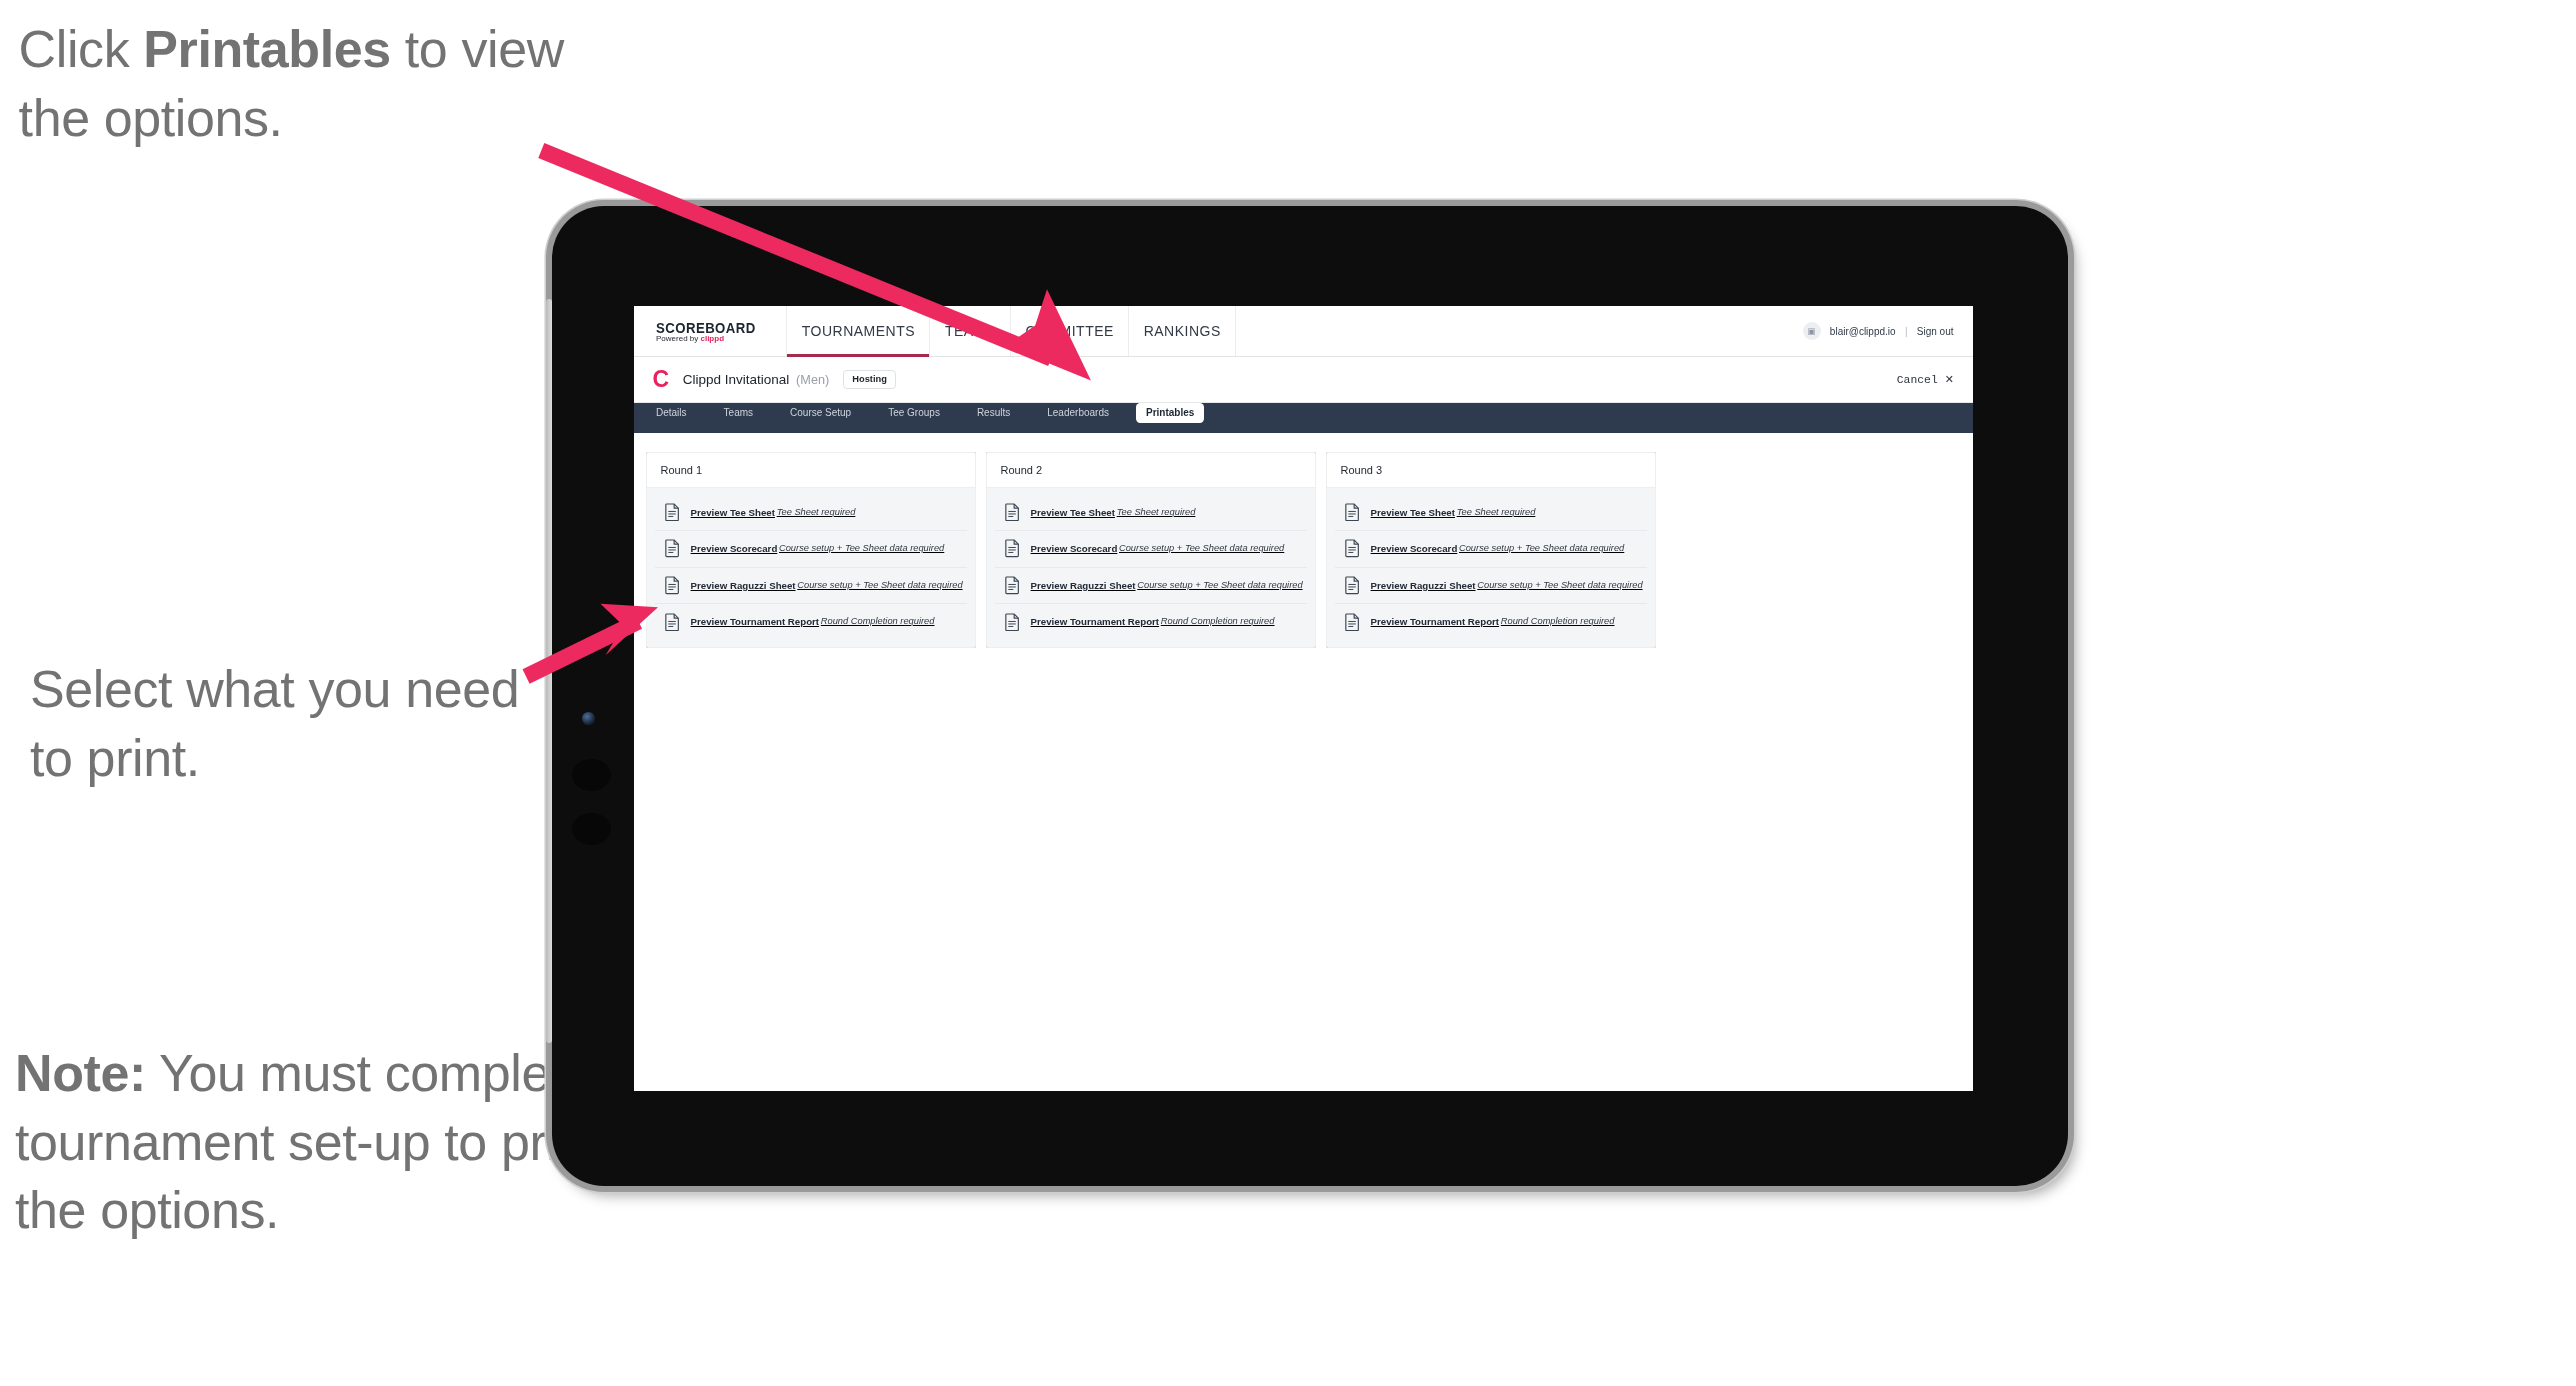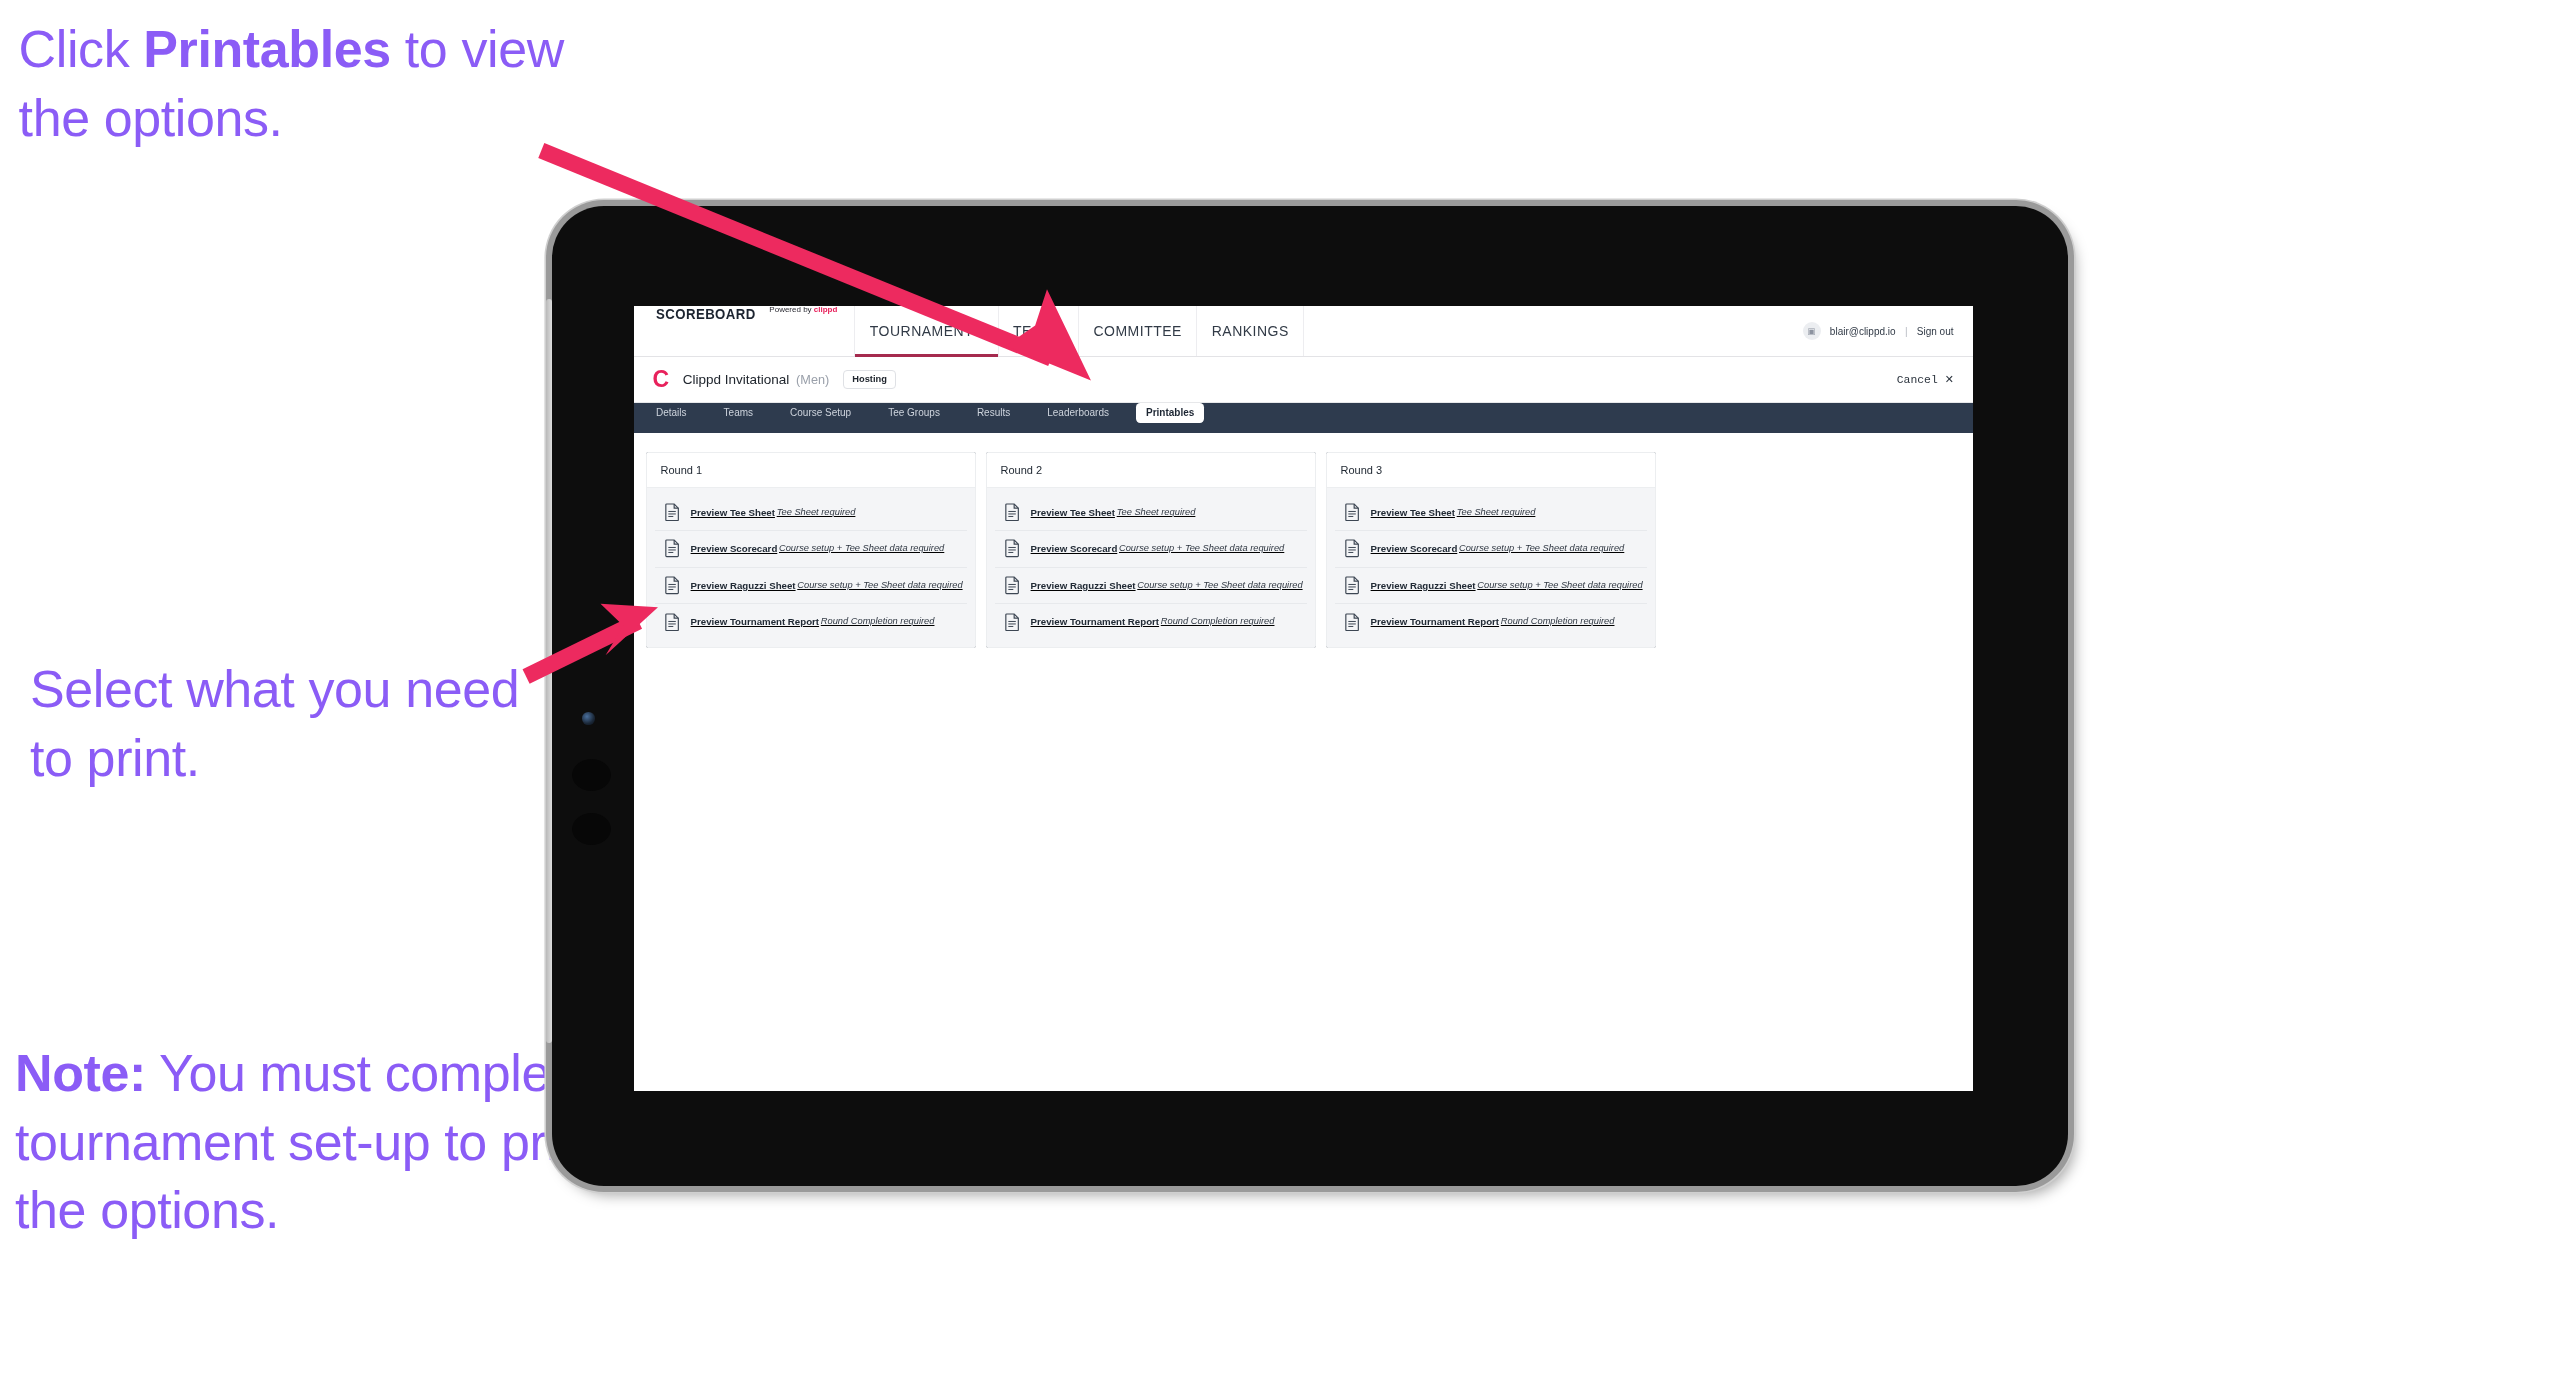--- a/index.html
+++ b/index.html
@@ -12,21 +12,21 @@
     height: 1386px;
     position: relative;
     overflow: hidden;
     font-family: "Liberation Sans", sans-serif;
     -webkit-font-smoothing: antialiased;
   }
 
   
   .annot {
     position: absolute;
-    color: #8b5cf6;
+    color: #737373;
     font-family: "Liberation Sans", sans-serif;
     font-weight: 400;
     line-height: 1.32;
     letter-spacing: -0.4px;
   }
   .annot b { font-weight: 700; }
 
   #annot-top    { left: 18.6px;  top: 15px;  font-size: 52px; width: 558px; }
   #annot-mid    { left: 30px;  top: 655px; font-size: 52px; width: 524px; }
   #annot-note   { left: 15px;  top: 1039px; font-size: 52px; width: 668px; }
@@ -100,21 +100,21 @@
   #global-nav {
     height: 50px;
     display: flex;
     align-items: stretch;
     border-bottom: 0.8px solid #e3e3e6;
     background: #ffffff;
     position: relative;
   }
   #brand {
     display: flex;
-    flex-direction: row;
+    flex-direction: column;
     justify-content: center;
     padding: 0 17px 0 22px;
     border-right: 0.8px solid #ededf0;
     min-width: 88px;
   }
   #brand-title {
     font-size: 15px;
     font-weight: 700;
     letter-spacing: 0.5px;
     color: #1c2430;

